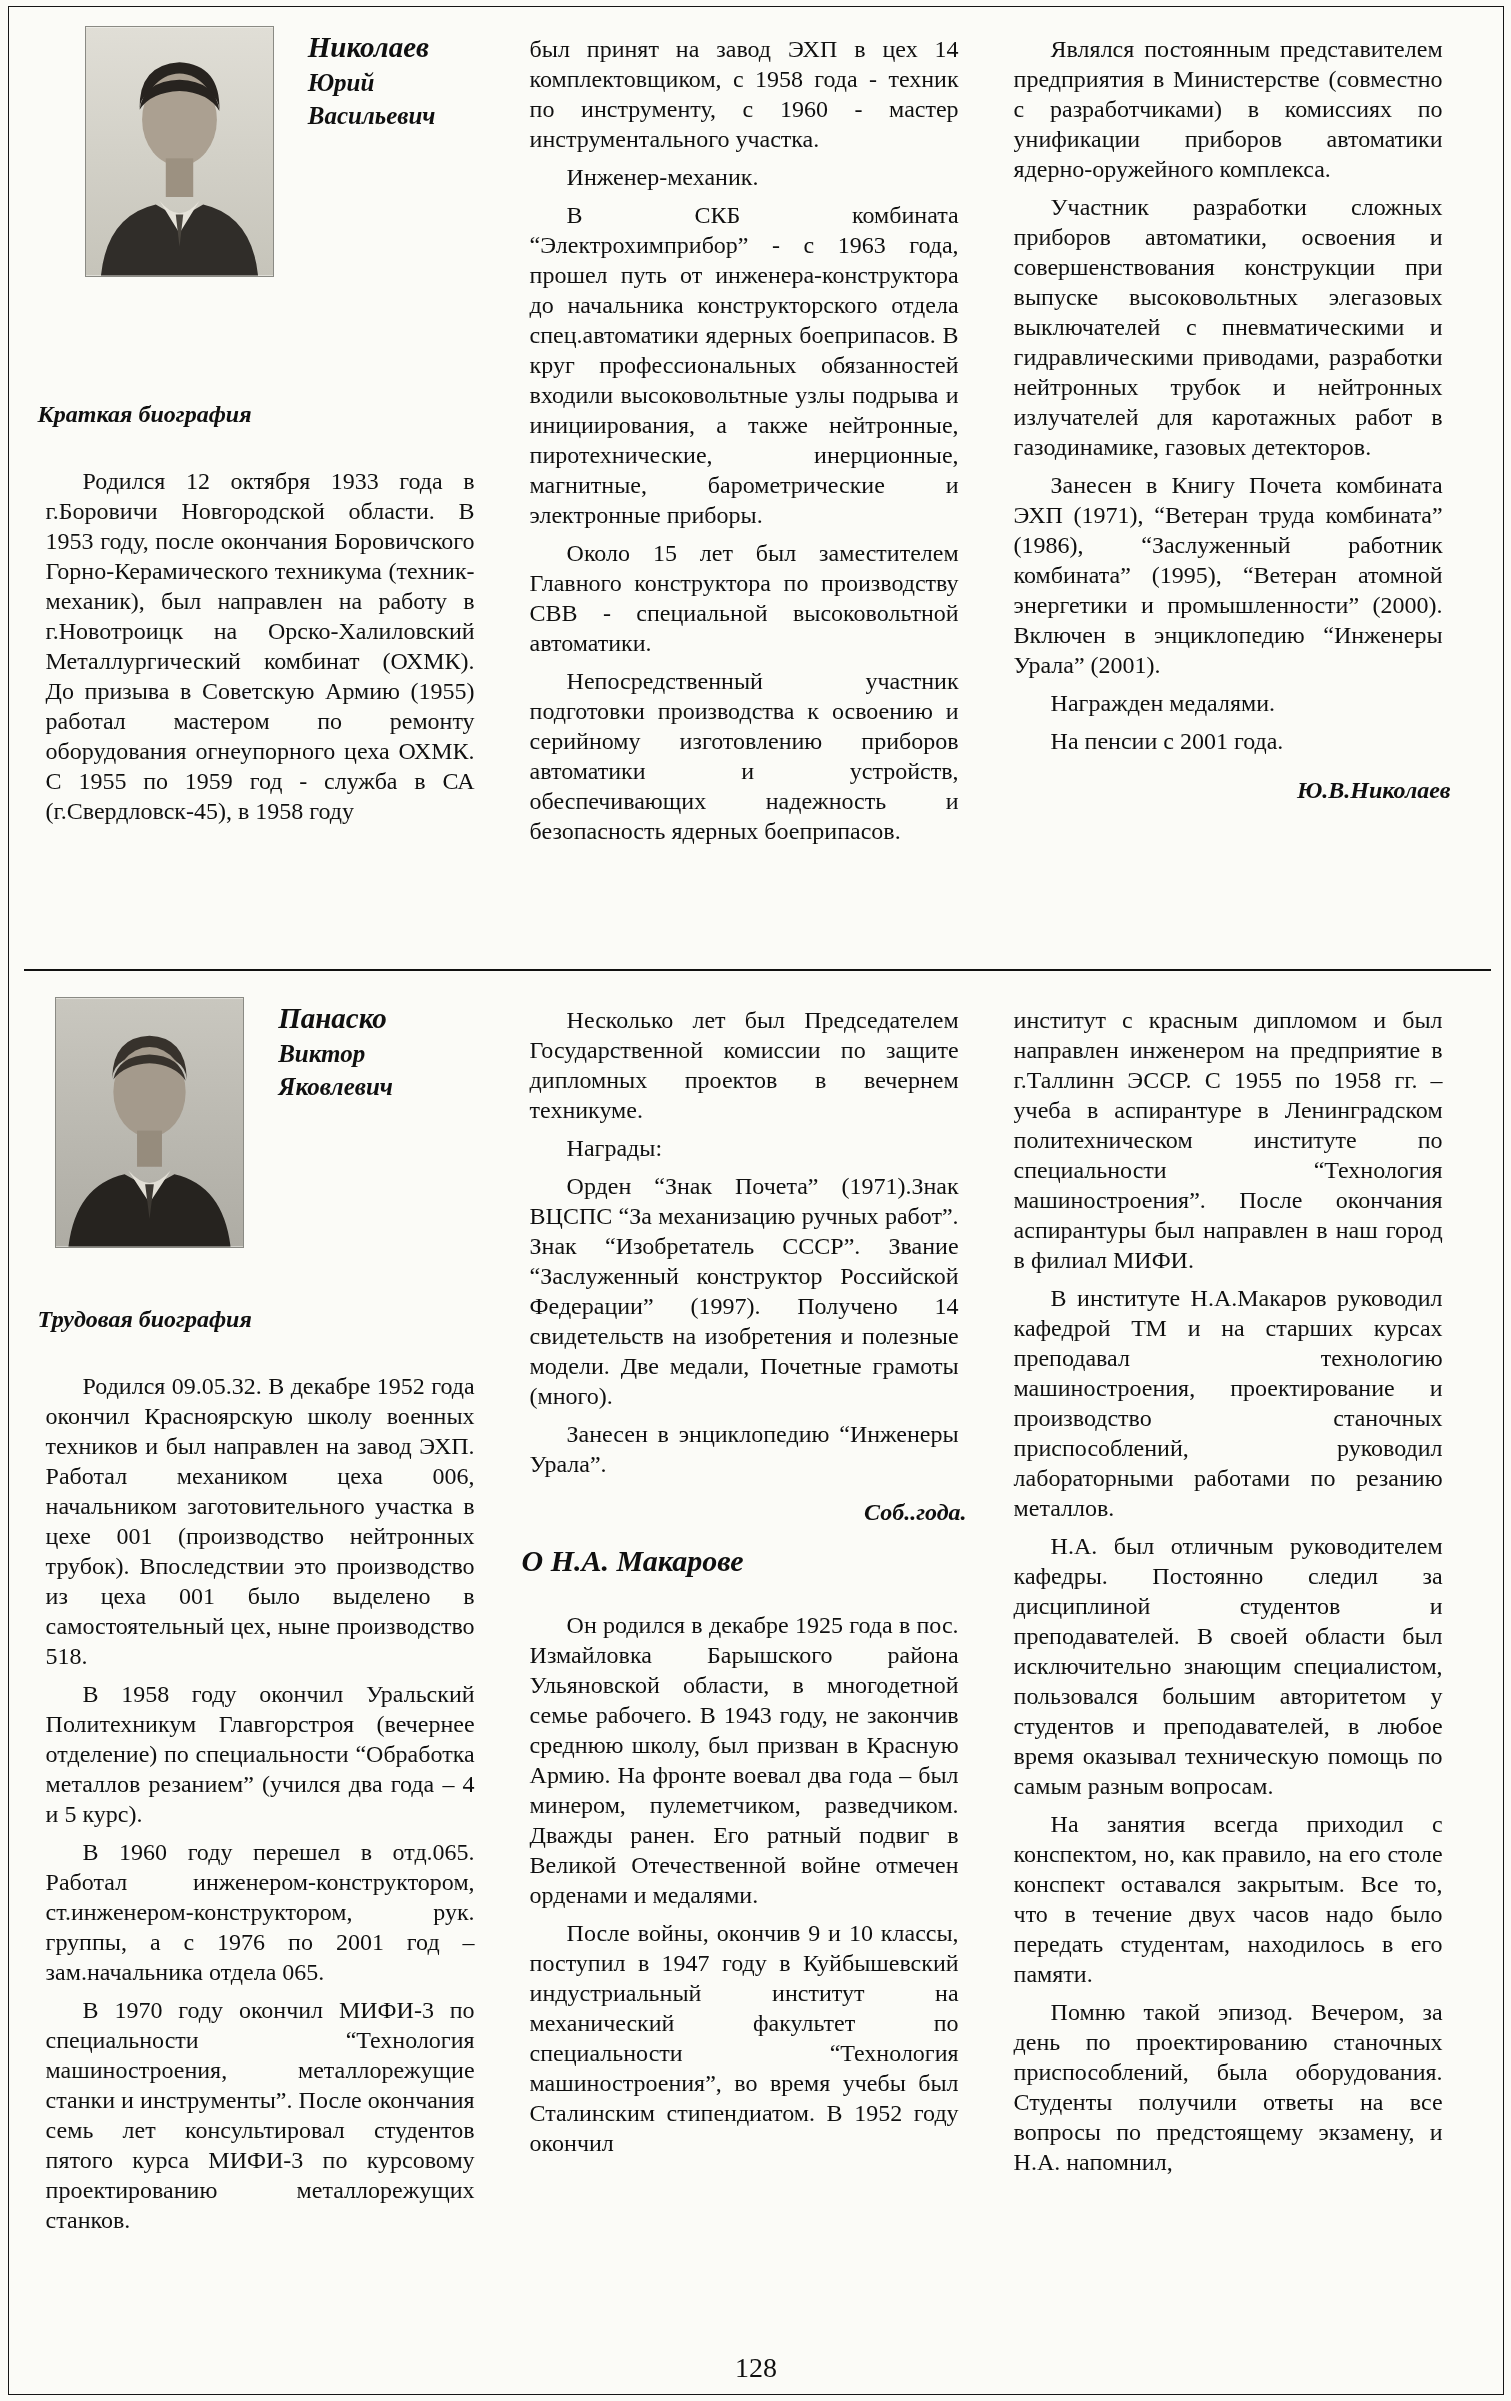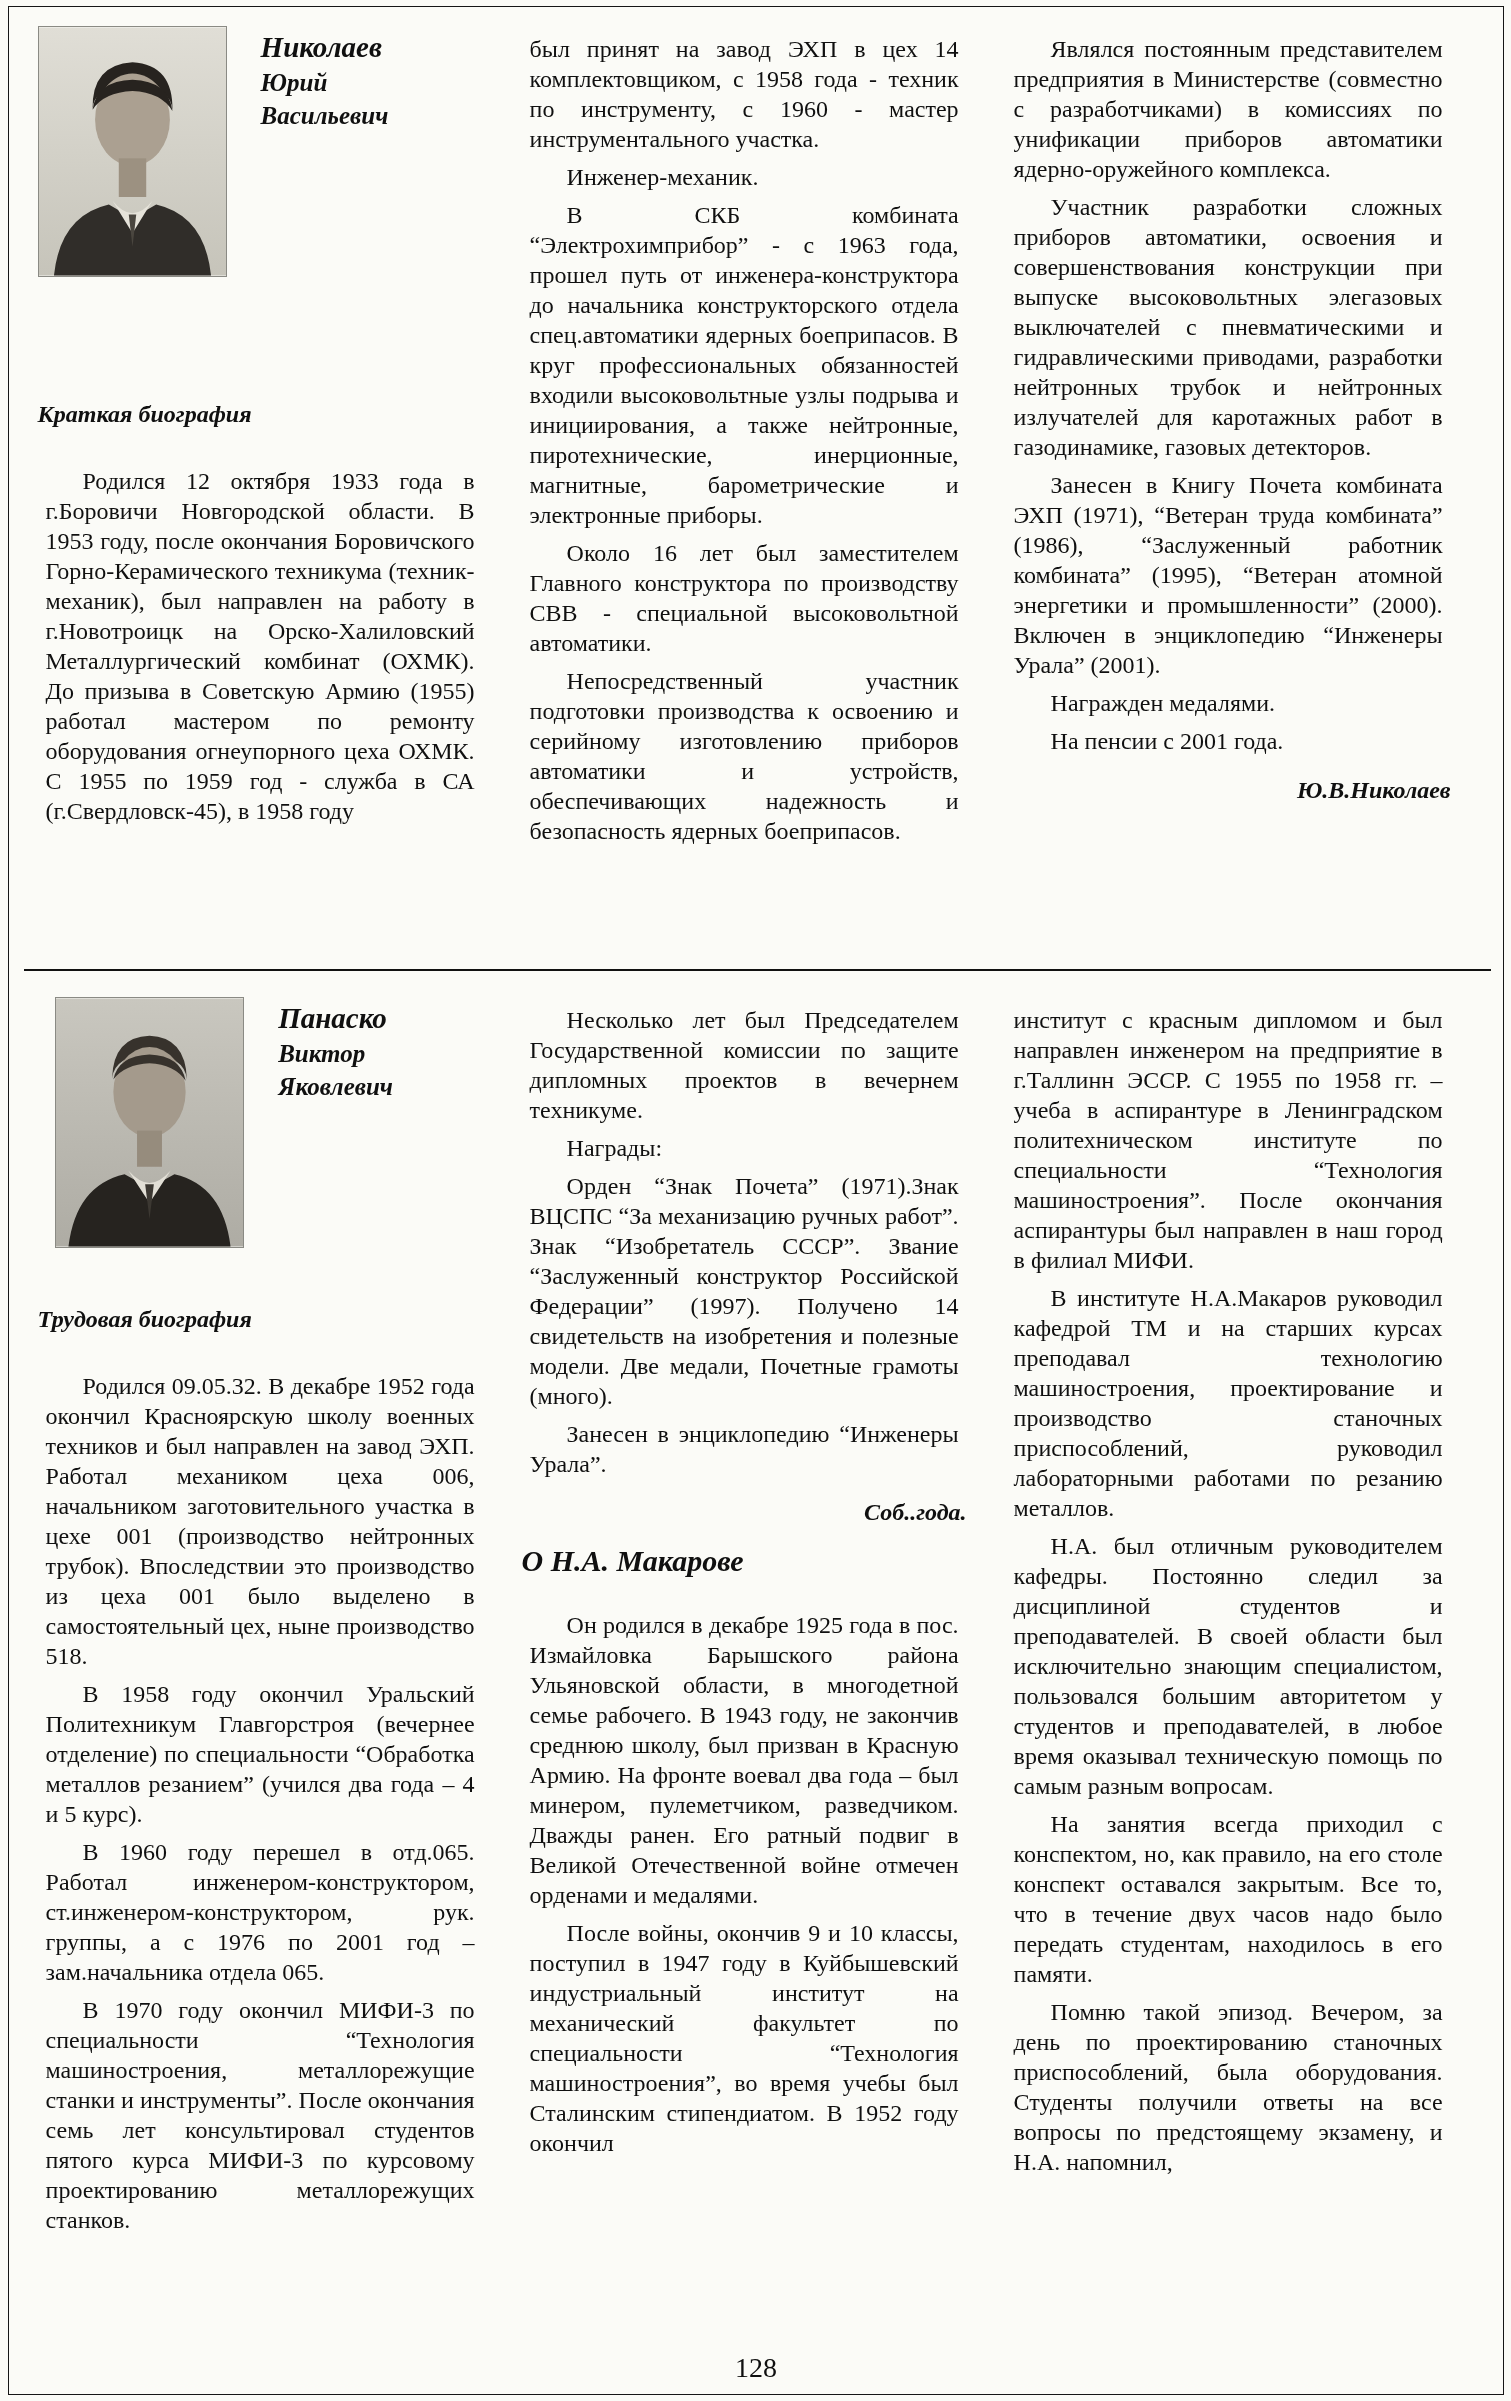--- a/index.html
+++ b/index.html
@@ -26,21 +26,21 @@
   .col {
     flex: 0 0 445px;
     width: 445px;
     font-size: 24px;
     line-height: 30px;
     text-align: justify;
   }
   .para { margin: 8px; text-indent: 37px; }
   .para.no-indent { text-indent: 0; }
   .photo-row { display: flex; gap: 34px; }
-  .photo-row.a1 { margin-bottom: 120px; }
+  .photo-row.a1 { margin-bottom: 120px; justify-content: center; }
   .photo-row.a2 { margin-bottom: 54px; margin-left: 17.6px; }
   .photo {
     width: 189px; height: 251px; flex: 0 0 189px;
     border: 0.6px solid #8a8a84;
     box-sizing: border-box;
     overflow: hidden;
   }
   .photo svg { display: block; width: 100%; height: 100%; }
   .name-block { font-style: italic; font-weight: bold; padding-top: 2.5px; }
   .name-surname { font-size: 29px; line-height: 37px; }
@@ -110,21 +110,21 @@
         </div>
       </div>
       <h2 class="bio-heading">Краткая биография</h2>
       <p class="para">Родился 12 октября 1933 года в г.Боровичи Новгородской области. В 1953 году, после окончания Боровичского Горно-Керамического техникума (техник-механик), был направлен на работу в г.Новотроицк на Орско-Халиловский Металлургический комбинат (ОХМК). До призыва в Советскую Армию (1955) работал мастером по ремонту оборудования огнеупорного цеха ОХМК. С 1955 по 1959 год - служба в СА (г.Свердловск-45), в 1958 году</p>
     </div>
 
     <div class="col">
       <p class="para no-indent">был принят на завод ЭХП в цех 14 комплектовщиком, с 1958 года - техник по инструменту, с 1960 - мастер инструментального участка.</p>
       <p class="para">Инженер-механик.</p>
       <p class="para">В СКБ комбината “Электрохимприбор” - с 1963 года, прошел путь от инженера-конструктора до начальника конструкторского отдела спец.автоматики ядерных боеприпасов. В круг профессиональных обязанностей входили высоковольтные узлы подрыва и инициирования, а также нейтронные, пиротехнические, инерционные, магнитные, барометрические и электронные приборы.</p>
-      <p class="para">Около 16 лет был заместителем Главного конструктора по производству СВВ - специальной высоковольтной автоматики.</p>
+      <p class="para">Около 15 лет был заместителем Главного конструктора по производству СВВ - специальной высоковольтной автоматики.</p>
       <p class="para">Непосредственный участник подготовки производства к освоению и серийному изготовлению приборов автоматики и устройств, обеспечивающих надежность и безопасность ядерных боеприпасов.</p>
     </div>
 
     <div class="col">
       <p class="para">Являлся постоянным представителем предприятия в Министерстве (совместно с разработчиками) в комиссиях по унификации приборов автоматики ядерно-оружейного комплекса.</p>
       <p class="para">Участник разработки сложных приборов автоматики, освоения и совершенствования конструкции при выпуске высоковольтных элегазовых выключателей с пневматическими и гидравлическими приводами, разработки нейтронных трубок и нейтронных излучателей для каротажных работ в газодинамике, газовых детекторов.</p>
       <p class="para">Занесен в Книгу Почета комбината ЭХП (1971), “Ветеран труда комбината” (1986), “Заслуженный работник комбината” (1995), “Ветеран атомной энергетики и промышленности” (2000). Включен в энциклопедию “Инженеры Урала” (2001).</p>
       <p class="para">Награжден медалями.</p>
       <p class="para">На пенсии с 2001 года.</p>
       <p class="signature">Ю.В.Николаев</p>

